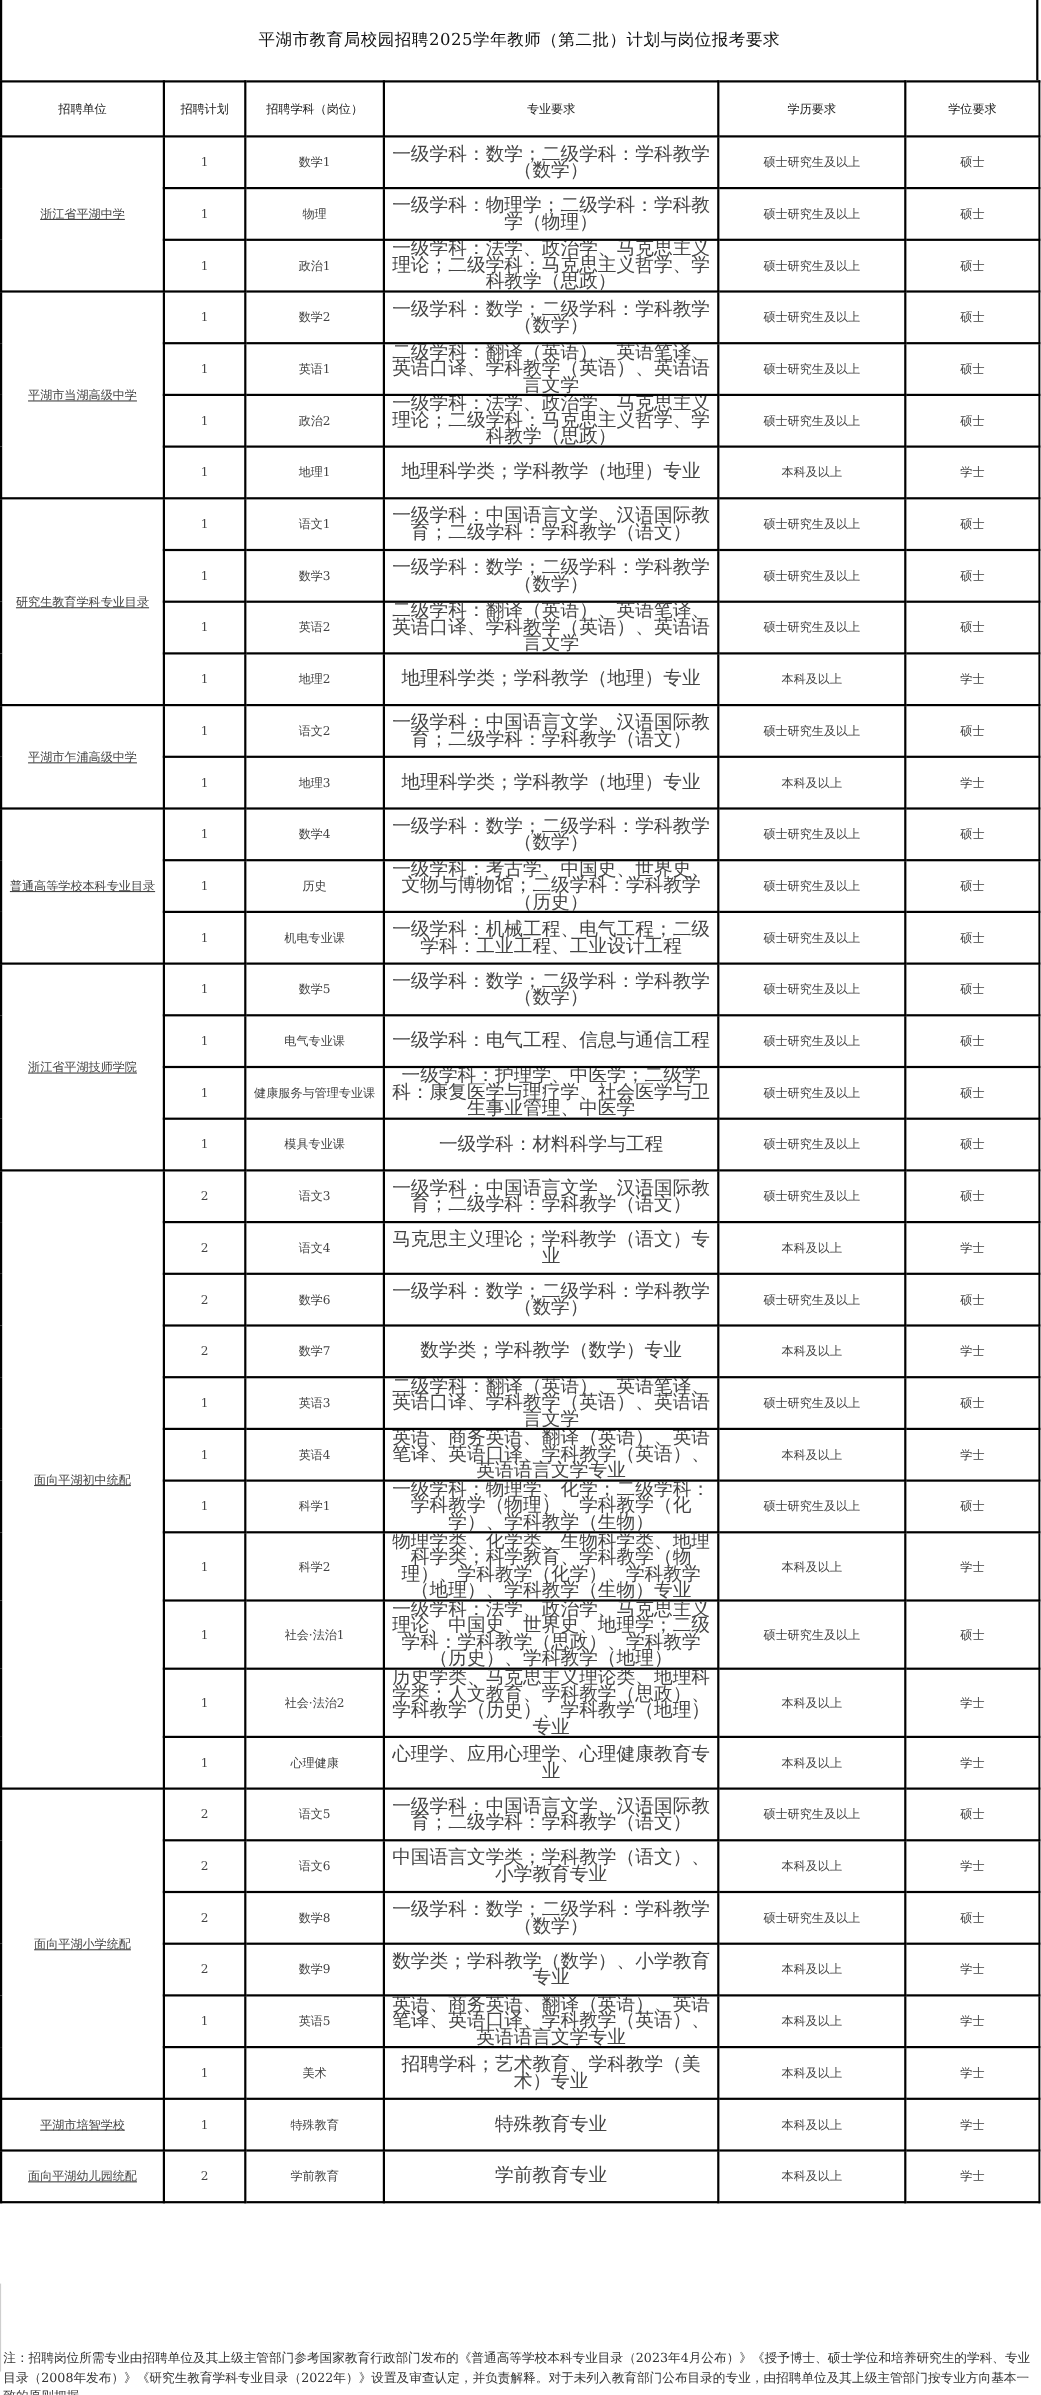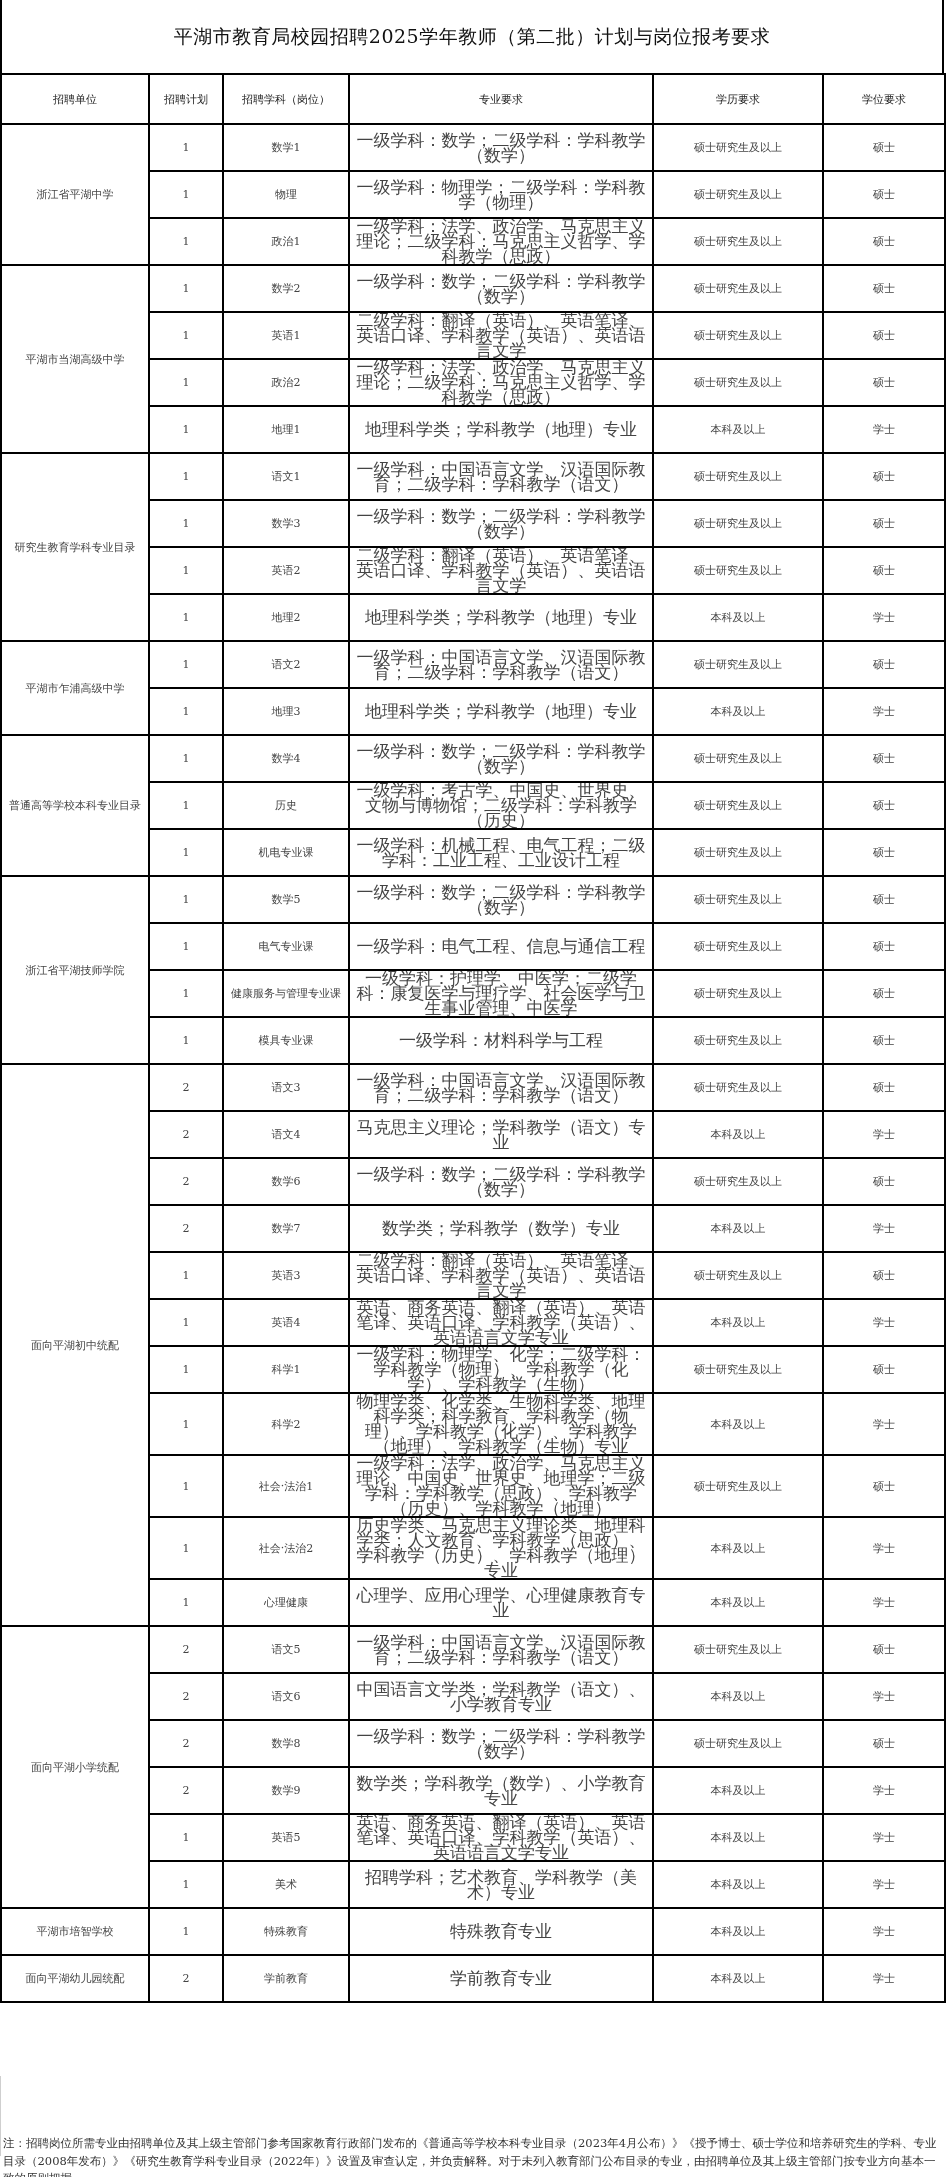--- a/index.html
+++ b/index.html
@@ -8,34 +8,34 @@
       font-family: "DejaVu Serif", "Liberation Serif", serif;
       color: #333333;
     }
     .sheet { position: absolute; left: 0; top: 0; width: 946px; }
     .title-box {
       position: absolute; left: 0; top: 0; width: 944px; height: 73px;
       border-left: 2px solid #000; border-right: 2px solid #000; box-sizing: border-box;
       display: flex; align-items: center; justify-content: center;
     }
     .title-box h1 {
-      margin: 0; font-size: 19px; font-weight: normal; color: #111; letter-spacing: 0.5px; text-align: center;
+      margin: 0; font-size: 15px; font-weight: normal; color: #111; letter-spacing: 0.5px; text-align: center;
     }
     table.grid {
       position: absolute; left: 0; top: 73px; width: 944px;
       border-collapse: collapse; table-layout: fixed;
     }
     table.grid th, table.grid td {
       border: 2.5px solid #000; padding: 0 2px; text-align: center; vertical-align: middle;
       font-size: 11px; line-height: 15px; color: #444; font-weight: normal;
       overflow: hidden;
     }
     table.grid th { height: 48px; color: #222; margin-left: 12px; }
     table.grid td { height: 45px; }
-    table.grid td.unit { color: #444; }
+    table.grid td.unit { color: #444; text-decoration: underline; }
     table.grid td.major { font-size: 17px; line-height: 15px; padding: 0 1px; }
     .note {
       position: absolute; left: 0; top: 2098px; width: 944px;
       font-size: 11.5px; line-height: 17.5px; color: #333; padding-left: 3px; box-sizing: border-box; margin-top: 37px;
     }
     .note-edge {
       position: absolute; left: 0; top: 2076px; width: 1px; height: 80px; background: #cfcfcf;
     }
   </style>
 </head>

